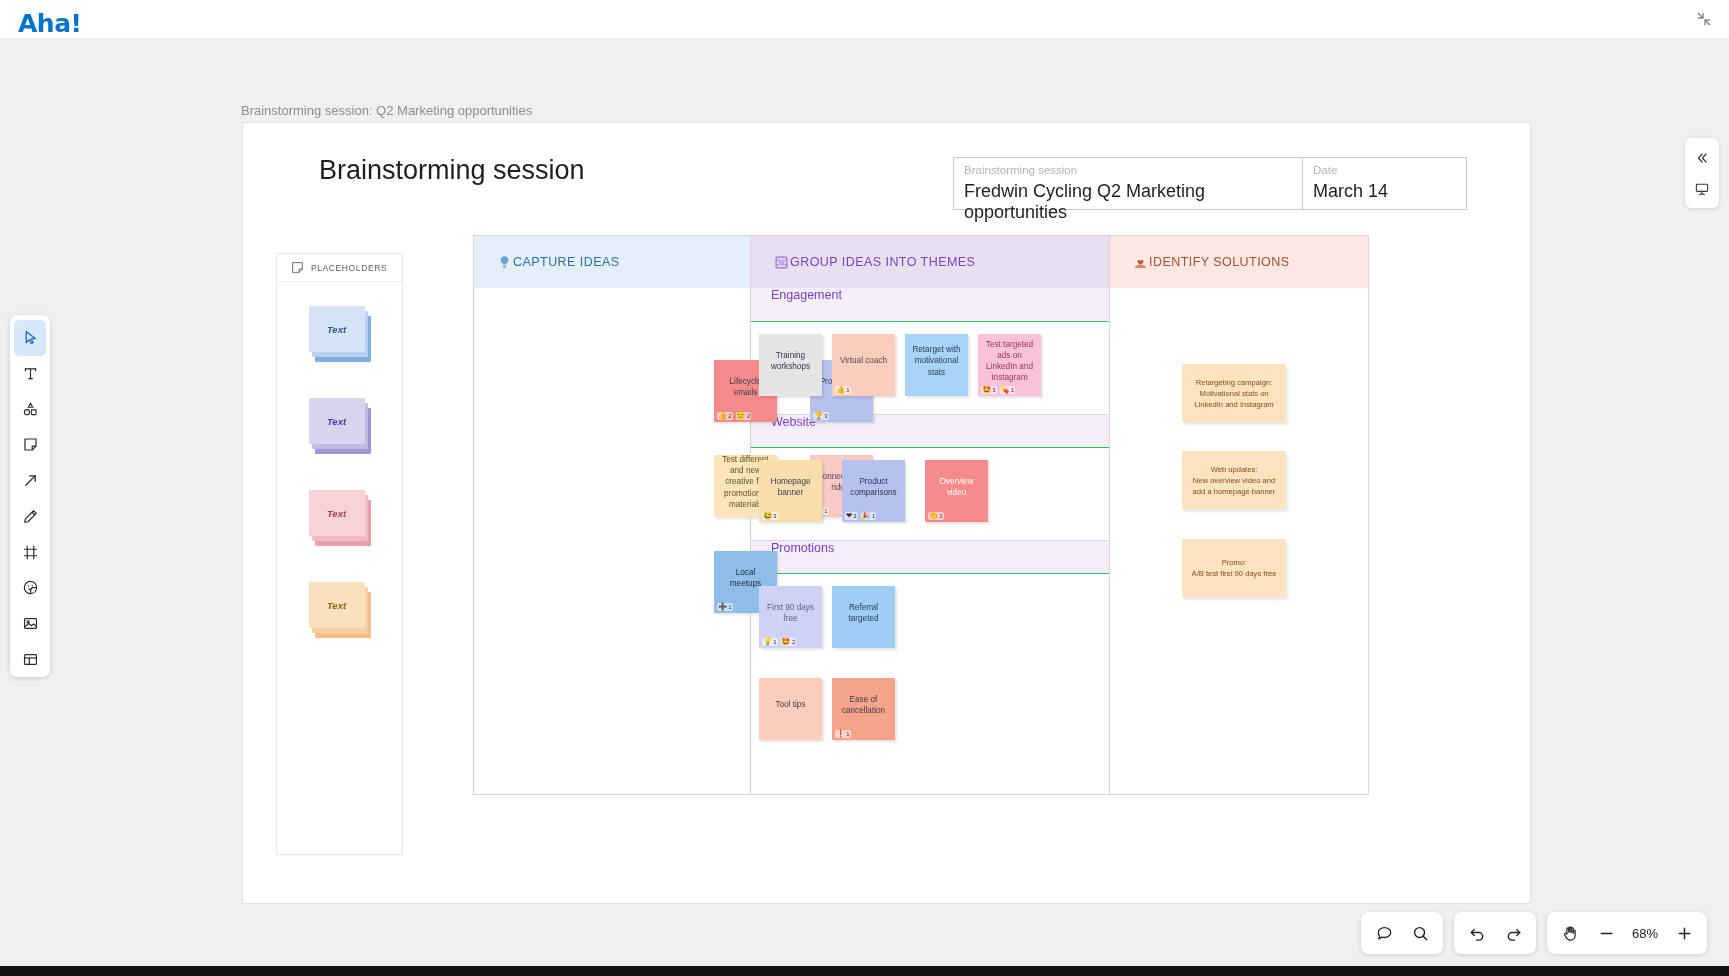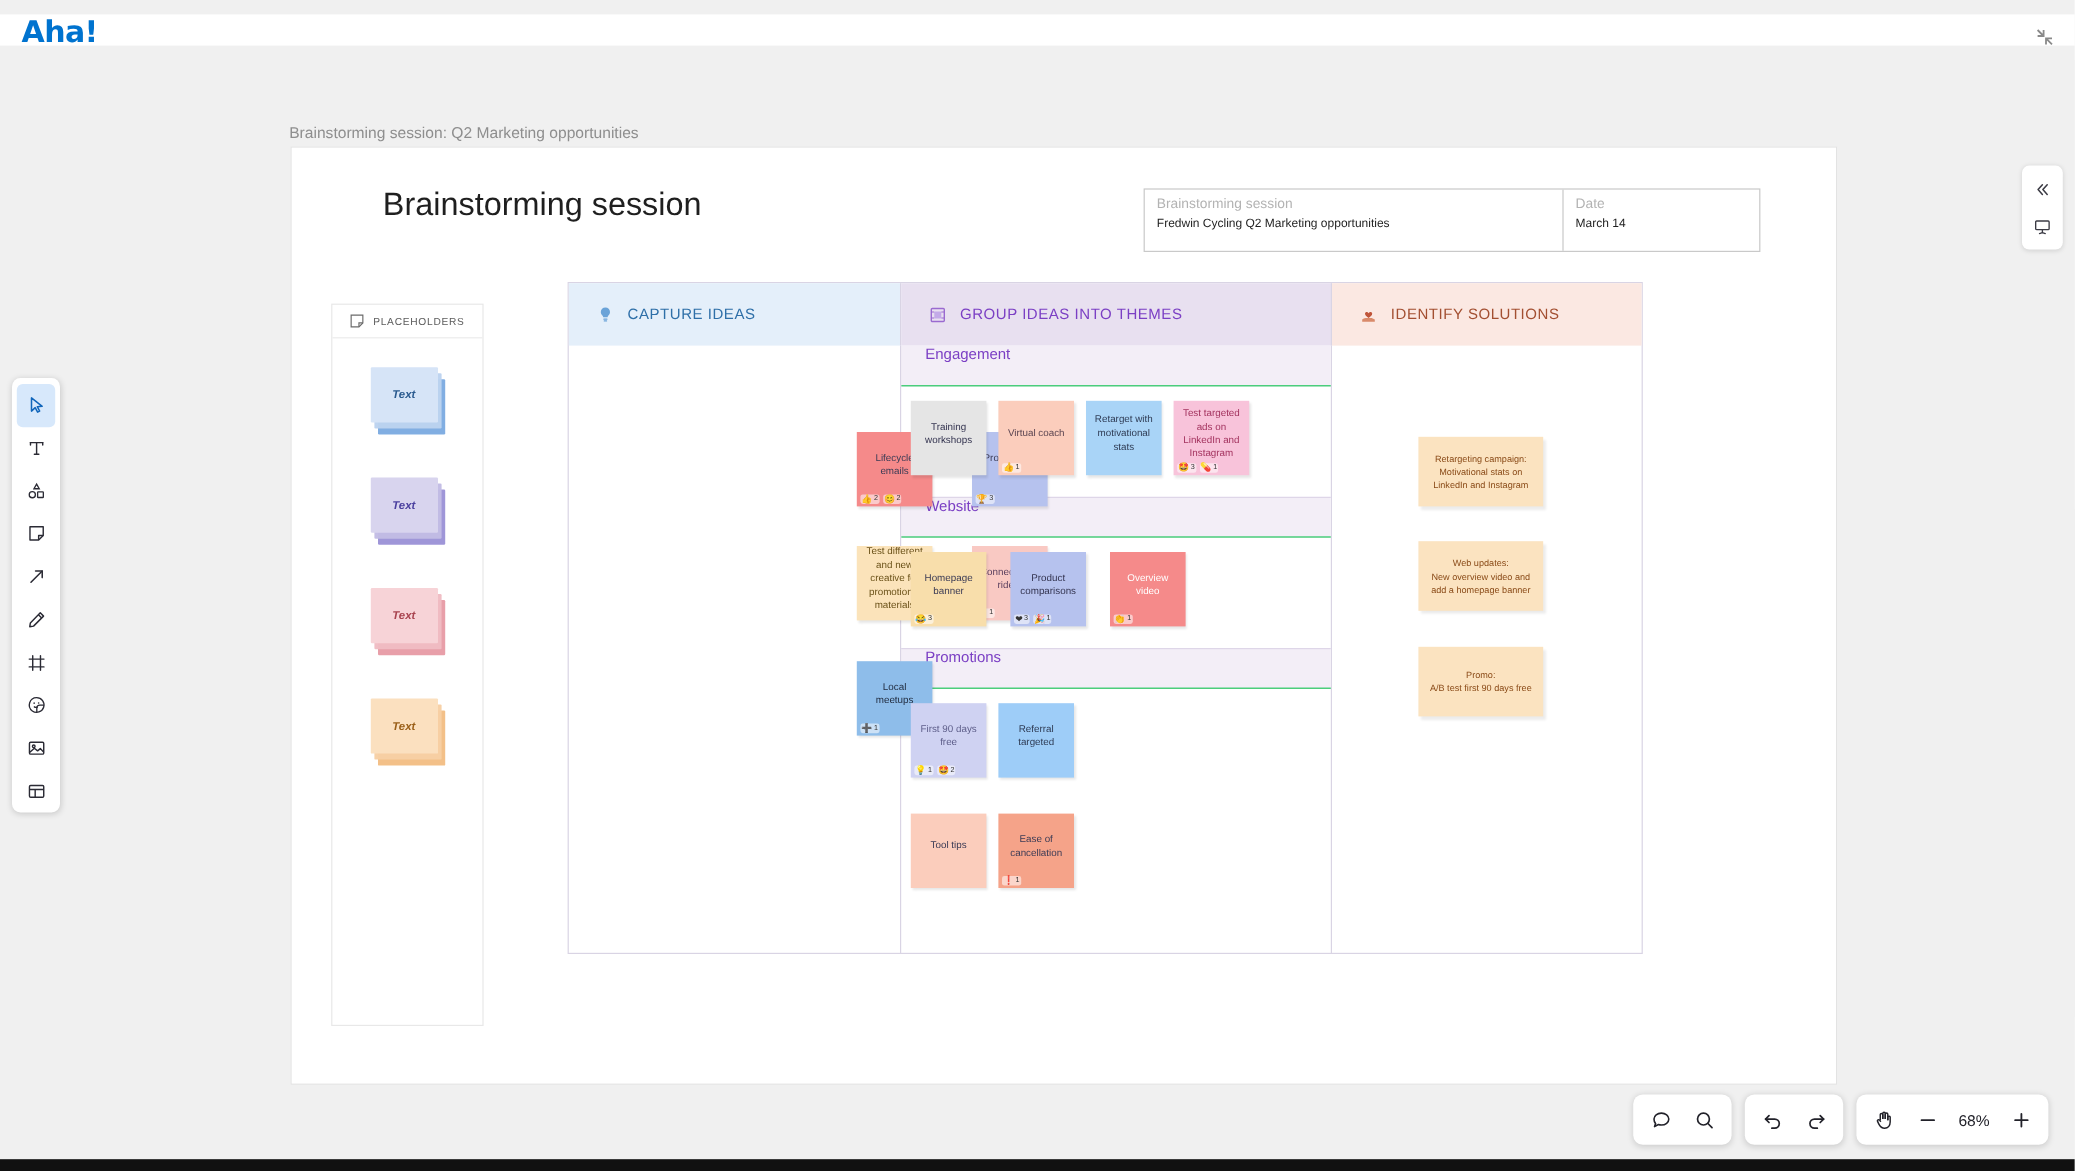--- a/index.html
+++ b/index.html
@@ -6,22 +6,22 @@
   html, body {
     width: 1729px; height: 976px;
     font-family: "Liberation Sans", sans-serif;
     background: #ffffff;
     overflow: hidden;
   }
   #app { position: relative; width: 1729px; height: 976px; background: #f0f0f0; }
 
   
   .topbar {
-    position: absolute; top: 12px; left: 0; width: 1729px; height: 38px;
-    background: #ffffff; display: flex; align-items: flex-start;
+    position: absolute; top: 0; left: 0; width: 1729px; height: 38px;
+    background: #ffffff; display: flex; align-items: flex-end;
   }
   .logo {
     margin-left: 18px; font-size: 25px; font-weight: bold; color: #0073cf;
     letter-spacing: -0.5px; font-family: "DejaVu Sans", sans-serif;
   }
   .collapse-icon {
     position: absolute; right: 16px; top: 10px; width: 18px; height: 18px;
     color: #8a8a8a;
   }
 
@@ -49,21 +49,21 @@
 
   
   .meta-table {
     position: absolute; left: 710px; top: 34px; width: 514px; height: 53px;
     border: 1px solid #c9c9c9; display: flex; background: #fff;
   }
   .meta-cell { padding: 6px 10px 0 10px; }
   .meta-cell.name { width: 349px; border-right: 1px solid #c9c9c9; }
   .meta-cell.date { flex: 1; }
   .meta-label { font-size: 11.5px; color: #b3b3b3; margin-bottom: 5px; }
-  .meta-value { font-size: 10px; color: #1f1f1f; }
+  .meta-value { font-size: 18px; color: #1f1f1f; }
 
   
   .placeholders {
     position: absolute; left: 33px; top: 130px; width: 127px; height: 602px;
     border: 1px solid #e8e8e8; background: #fff;
   }
   .ph-header {
     height: 28px; border-bottom: 1px solid #ececec;
     display: flex; align-items: center; gap: 7px; padding-left: 14px;
   }
@@ -79,21 +79,21 @@
     font-size: 9.5px; font-weight: bold;
   }
 
   
   .grid {
     position: absolute; left: 230px; top: 112px; width: 896px; height: 560px;
     border: 1px solid #d9d4e4; background: #fff;
   }
   .col-headers { display: flex; height: 52px; }
   .col-head {
-    display: flex; align-items: center; gap: 11px; padding-left: 23px;
+    display: flex; align-items: center; gap: 1px; padding-left: 23px;
     font-size: 12.5px; letter-spacing: 0.45px;
   }
   .col-head.capture { width: 277px; background: #e4effa; color: #2e6fa8; border-right: 1px solid #d9d4e4; }
   .col-head.group   { width: 359px; background: #e8e0f0; color: #7b3fc4; border-right: 1px solid #d9d4e4; }
   .col-head.identify{ flex: 1;     background: #fbe8e2; color: #a34f31; }
 
   .col-bodies { display: flex; height: 507px; }
   .col-body.capture { width: 277px; border-right: 1px solid #d9d4e4; position: relative; }
   .col-body.group   { width: 359px; border-right: 1px solid #d9d4e4; }
   .col-body.identify{ flex: 1; position: relative; }

